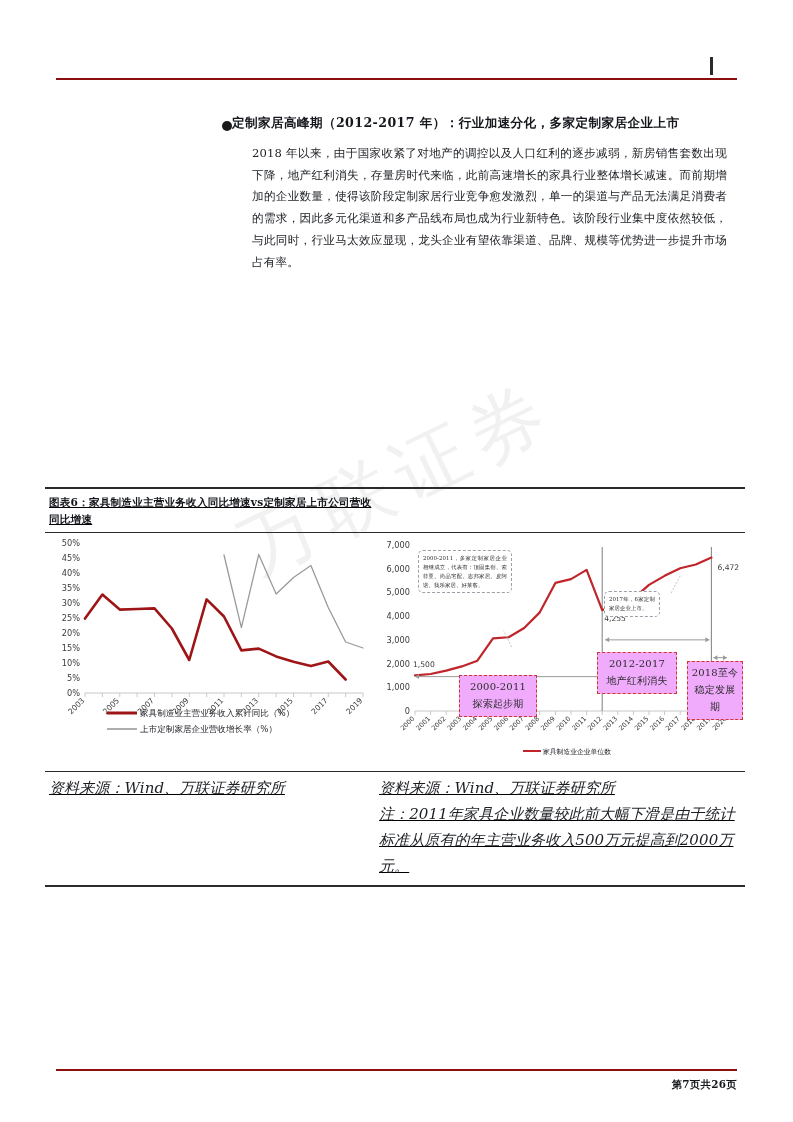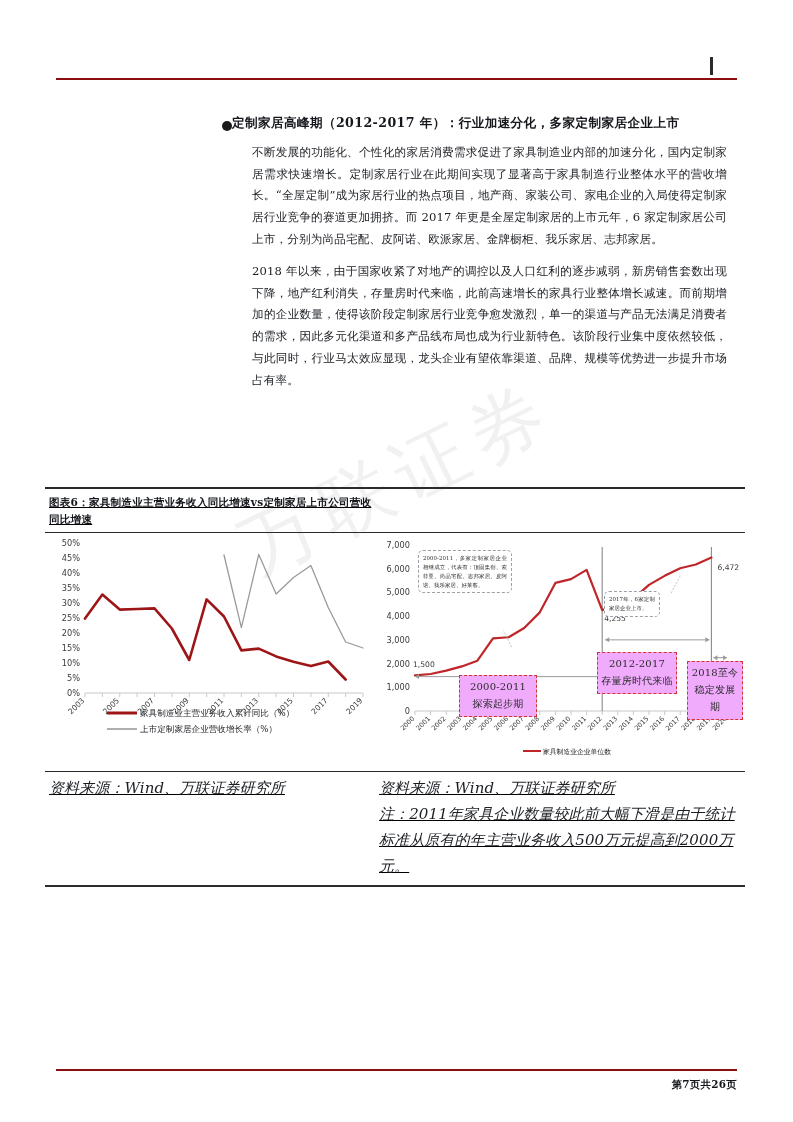--- a/index.html
+++ b/index.html
@@ -117,21 +117,20 @@
 
   <div class="header-rule"></div>
   <div class="header-mark"></div>
 
   <div class="content">
 
     <div class="bullet-row">
       <div class="bullet-dot"></div>
       <div class="bullet-heading">定制家居高峰期（2012-2017 年）：行业加速分化，多家定制家居企业上市</div>
     </div>
-    <div class="para">不断发展的功能化、个性化的家居消费需求促进了家具制造业内部的加速分化，国内定制家居需求快速增长。定制家居行业在此期间实现了显著高于家具制造行业整体水平的营收增长。“全屋定制”成为家居行业的热点项目，地产商、家装公司、家电企业的入局使得定制家居行业竞争的赛道更加拥挤。而 2017 年更是全屋定制家居的上市元年，6 家定制家居公司上市，分别为尚品宅配、皮阿诺、欧派家居、金牌橱柜、我乐家居、志邦家居。</div>
 
     <div class="para second">2018 年以来，由于国家收紧了对地产的调控以及人口红利的逐步减弱，新房销售套数出现下降，地产红利消失，存量房时代来临，此前高速增长的家具行业整体增长减速。而前期增加的企业数量，使得该阶段定制家居行业竞争愈发激烈，单一的渠道与产品无法满足消费者的需求，因此多元化渠道和多产品线布局也成为行业新特色。该阶段行业集中度依然较低，与此同时，行业马太效应显现，龙头企业有望依靠渠道、品牌、规模等优势进一步提升市场占有率。</div>
 
   </div>
 
   <div class="figures">
 
     <div class="fig-caption-band">
       <div class="cap-col cap-left">图表6：家具制造业主营业务收入同比增速vs定制家居上市公司营收同比增速</div>
     </div>
@@ -258,21 +257,21 @@
             <path d="M136.6,113.97142857142858 L128.6,97.37142857142857" stroke="#b5b5b5" stroke-width="0.8" fill="none" stroke-dasharray="2,1.5"></path>
             <path d="M305.2,42.82857142857142 L295.8400000000014,60.614285714285714" stroke="#b5b5b5" stroke-width="0.8" fill="none" stroke-dasharray="2,1.5"></path>
             <line x1="148" y1="218" x2="166" y2="218" stroke="#c0252a" stroke-width="2"></line>
             <text x="168" y="221" font-size="6.8" fill="#1b1e23" font-family="&quot;DejaVu Serif&quot;,&quot;Liberation Serif&quot;,serif">家具制造业企业单位数</text>
           </svg>
       <div class="callout" style="left: 43px; top: 17px; width: 94px;">2000-2011，多家定制家居企业相继成立，代表有：顶固集创、索菲亚、尚品宅配、志邦家居、皮阿诺、我乐家居、好莱客。</div><div class="callout" style="left: 229px; top: 58px; width: 56px;">2017年，6家定制家居企业上市。</div><div class="phase-box" style="left: 84px; top: 142px; width: 78px;">
             <div>2000-2011</div>
             <div>探索起步期</div>
           </div><div class="phase-box" style="left: 222px; top: 119px; width: 80px;">
             <div>2012-2017</div>
-            <div>存量房时代来临</div>
+            <div>地产红利消失</div>
           </div><div class="phase-box" style="left: 312px; top: 128px; width: 56px;">
             <div>2018至今</div>
             <div>稳定发展期</div>
           </div></div>
 
     </div>
 
     <div class="src-band">
       <div class="src-col src-left">资料来源：Wind、万联证券研究所</div>
       <div class="src-col src-right">

